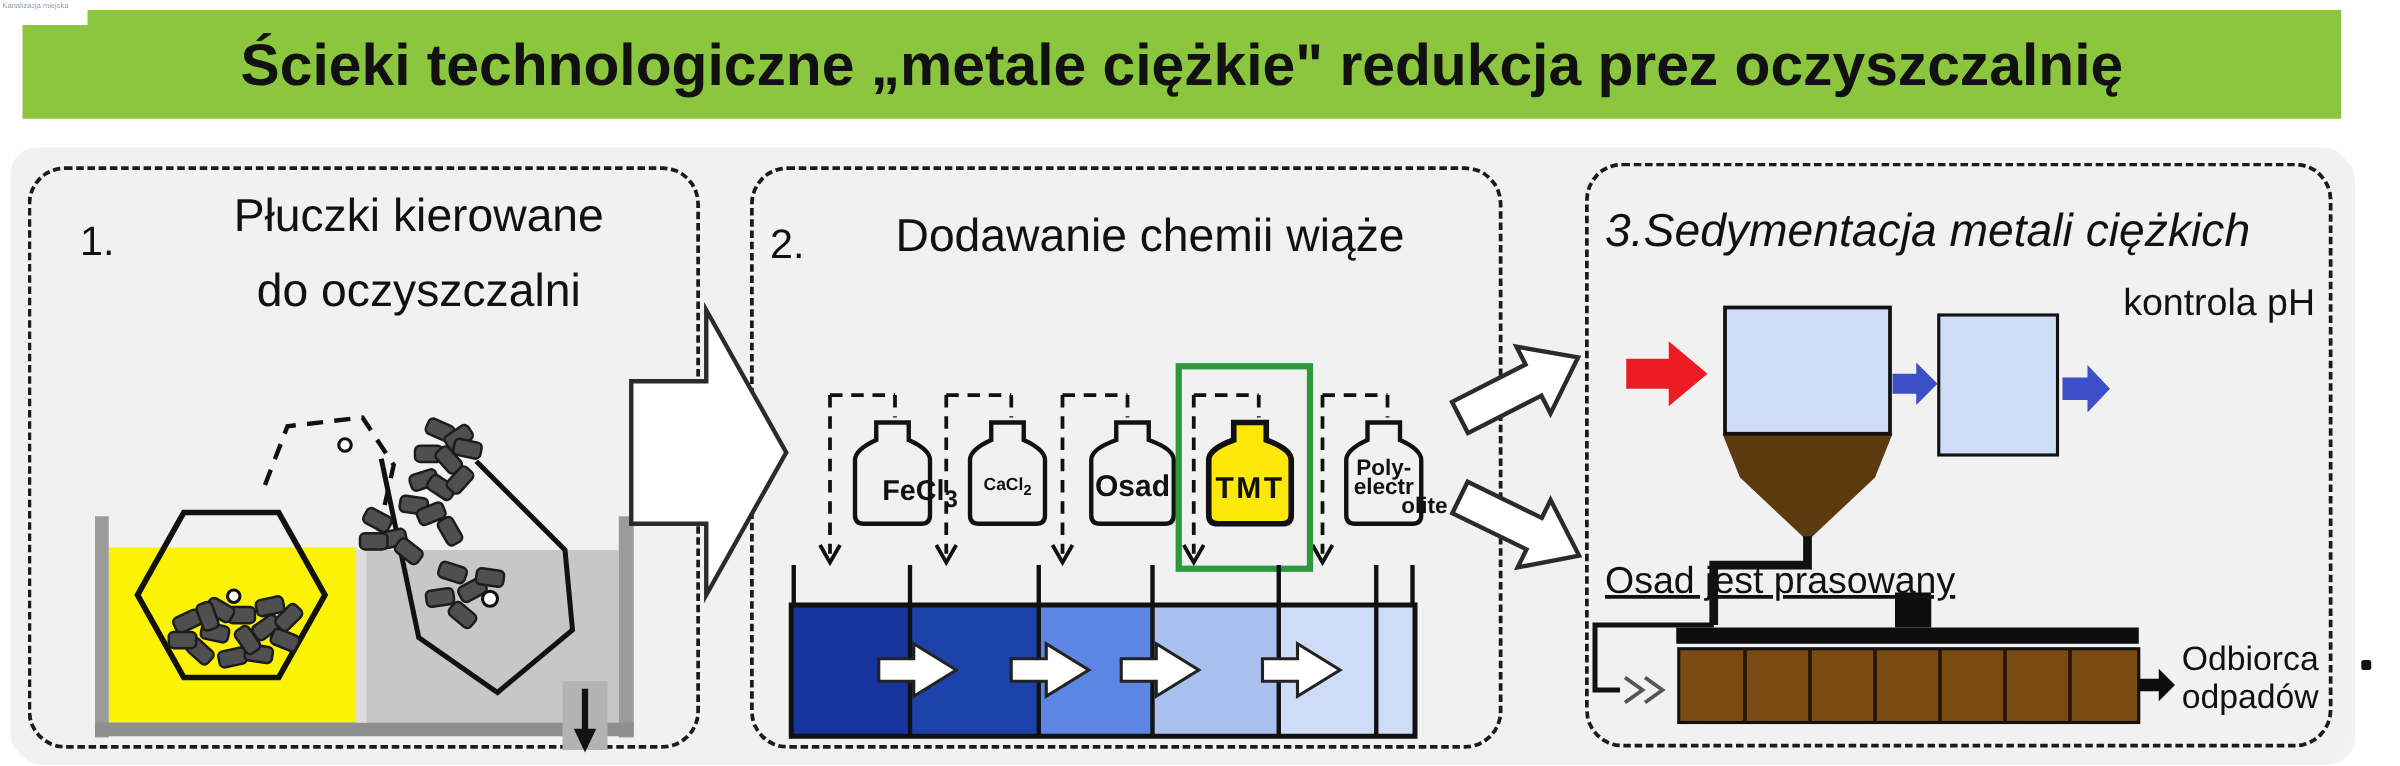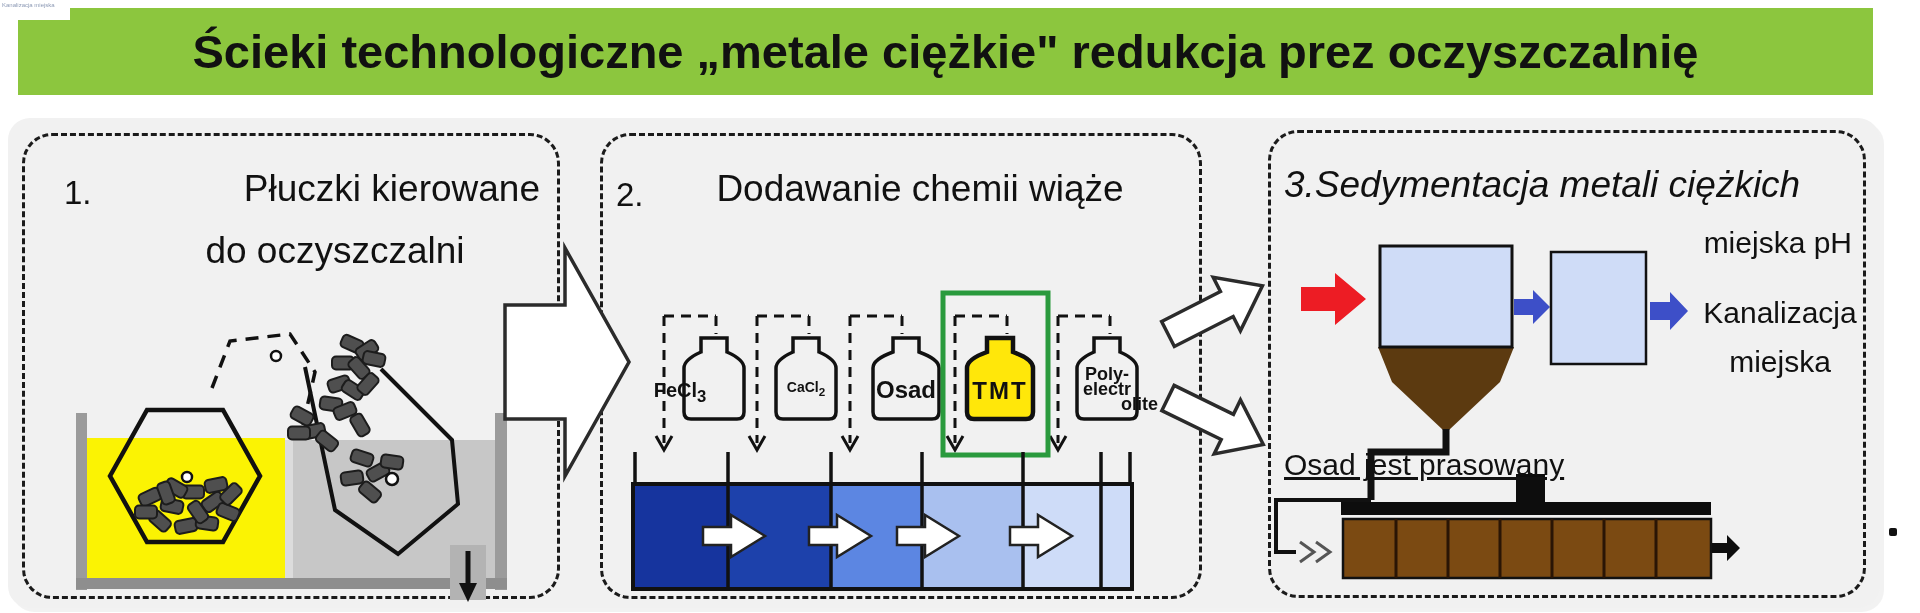--- a/index.html
+++ b/index.html
@@ -220,38 +220,38 @@
             <line x1="1656" y1="519" x2="1656" y2="578"></line>
         </g>
         <g transform="translate(1712,548)">
           <polygon points="0,-5 15,-5 15,-13 28,0 15,13 15,5 0,5" fill="#0d0d0d"></polygon>
         </g>
       </g>
     </g>
   </svg>
 
   <div class="txt stepnum" style="left:64px;top:174px;">1.</div>
-  <div class="txt ptitle" style="left:130px;top:168px;width:410px;text-align:right;">Płuczki kierowane</div>
-  <div class="txt ptitle" style="left:130px;top:230px;width:410px;text-align:center;">do oczyszczalni</div>
+  <div class="txt ptitle" style="left:130px;top:152px;width:410px;">Płuczki kierowane</div>
+  <div class="txt ptitle" style="left:130px;top:212px;width:410px;text-align:center;">do oczyszczalni</div>
 
   <div class="txt stepnum" style="left:616px;top:176px;">2.</div>
   <div class="txt ptitle" style="left:650px;top:168px;width:540px;">Dodawanie chemii wiąże</div>
 
-  <div class="blabel" style="left:644px;top:379px;width:72px;font-size:20px;"><span>FeCl</span><sub>3</sub></div>
+  <div class="blabel" style="left:700px;top:379px;width:72px;font-size:23px;"><span>FeCl</span><sub>3</sub></div>
   <div class="blabel" style="left:770px;top:379px;width:72px;font-size:14px;"><span>CaCl</span><sub>2</sub></div>
   <div class="blabel" style="left:866px;top:376px;width:80px;font-size:24px;"><span>Osad</span></div>
   <div class="blabel" style="left:960px;top:377px;width:80px;font-size:24px;letter-spacing:2px;"><span>TMT</span></div>
   <div class="blabel" style="left:1077px;top:367px;width:60px;font-size:18px;line-height:15px;">
     <span style="display:block;">Poly-</span>
     <span style="display:block;">electr</span>
     <span style="display:block;margin-left:44px;">olite</span>
   </div>
 
   <div class="txt" style="left:1284px;top:164px;font-size:37px;font-style:italic;">3.Sedymentacja metali ciężkich</div>
-  <div class="txt" style="left:1650px;top:226px;width:202px;font-size:30px;text-align:right;">miejska pH</div>
-  <div class="txt" style="left:1698px;top:288px;width:164px;font-size:30px;text-align:center;line-height:49px;">
-    <span style="display:block;">Kanalizacja</span>
-    <span style="display:block;">miejska</span>
+  <div class="txt" style="left:1650px;top:226px;width:202px;font-size:30px;text-align:right;">kontrola pH</div>
+  <div class="txt" style="left:1284px;top:448px;font-size:30px;text-decoration:underline;">Osad jest prasowany</div>
+  <div class="txt" style="left:1735px;top:512px;width:120px;font-size:27px;text-align:right;line-height:30px;">
+    <span style="display:block;">Odbiorca</span>
+    <span style="display:block;">odpadów</span>
   </div>
-  <div class="txt" style="left:1284px;top:448px;font-size:30px;text-decoration:underline;">Osad jest prasowany</div>
   <div class="dot"></div>
 
 </div>
 
 </body></html>

